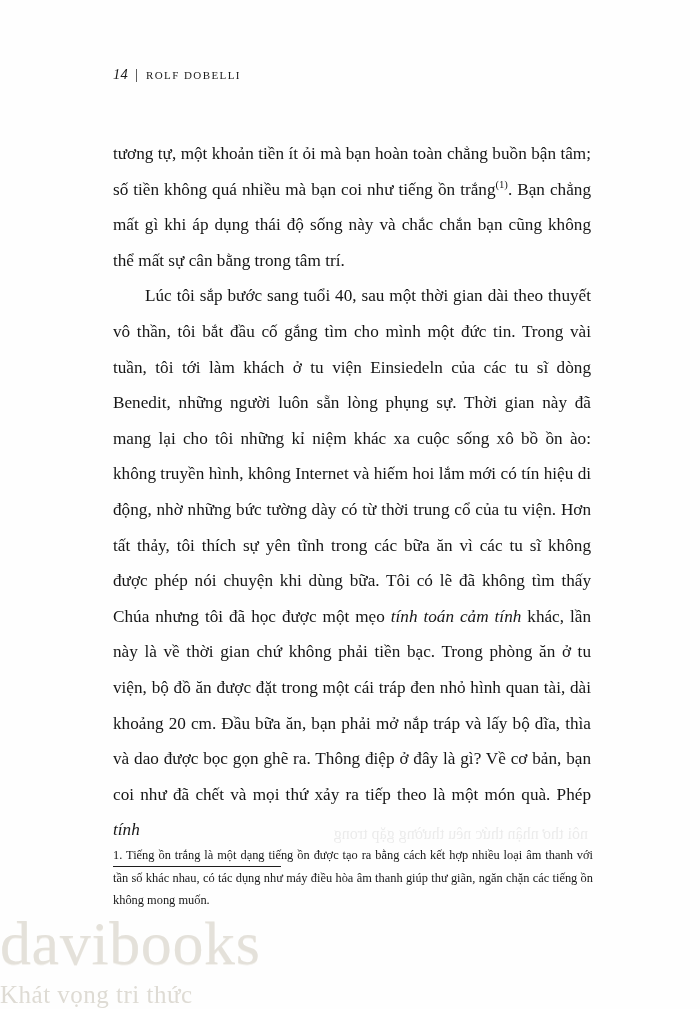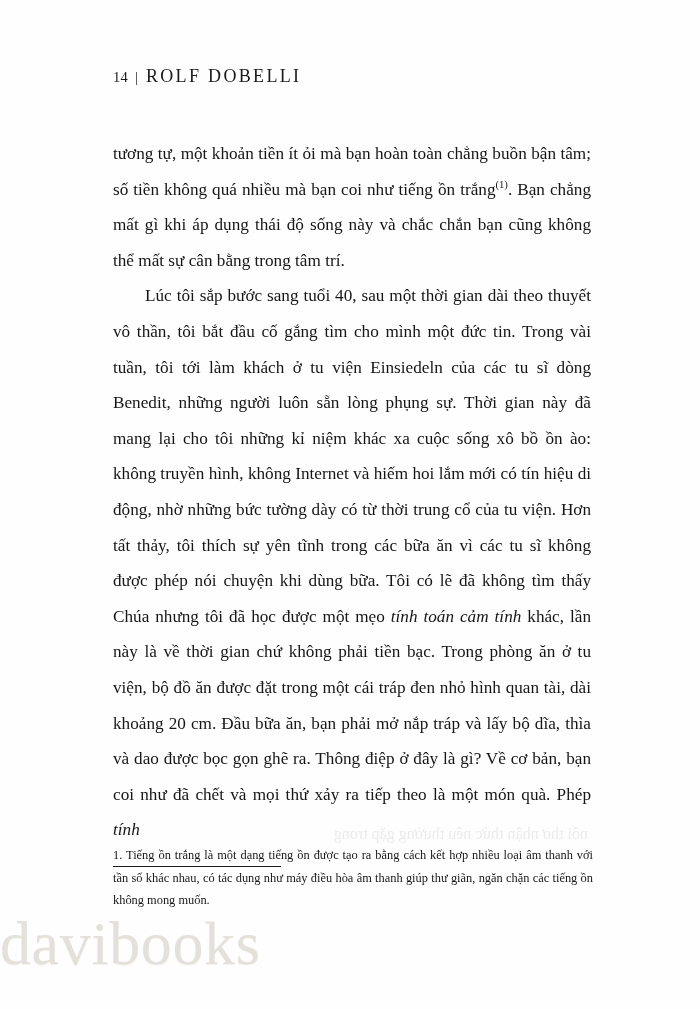--- a/index.html
+++ b/index.html
@@ -27,27 +27,28 @@
     left: 113px;
     top: 66px;
     font-family: "Liberation Serif", serif;
     font-size: 14.5px;
     letter-spacing: 0.06em;
     color: #1a1a1a;
   }
   .header .folio {
     font-variant: normal;
     letter-spacing: 0.02em;
+    font-style: italic;
   }
   .header .sep {
     padding: 0 7px;
     color: #1a1a1a;
   }
   .header .runhead {
-    font-size: 18px;
+    font-size: 11px;
     letter-spacing: 0.13em;
   }
 
   .body-text {
     position: absolute;
     left: 113px;
     top: 136px;
     width: 478px;
     font-size: 17.2px;
     line-height: 35.6px;
@@ -151,15 +152,16 @@
   </div>
 
   <div class="rule"></div>
 
   <div class="footnote">
     <p>1. Tiếng ồn trắng là một dạng tiếng ồn được tạo ra bằng cách kết hợp nhiều loại âm thanh với tần số khác nhau, có tác dụng như máy điều hòa âm thanh giúp thư giãn, ngăn chặn các tiếng ồn không mong muốn.</p>
   </div>
 
   <div class="watermark">
     <div class="wm-main">davibooks</div>
+    <div class="wm-sub">Khát vọng tri thức</div>
   </div>
 
 </div>
 
 </body></html>

